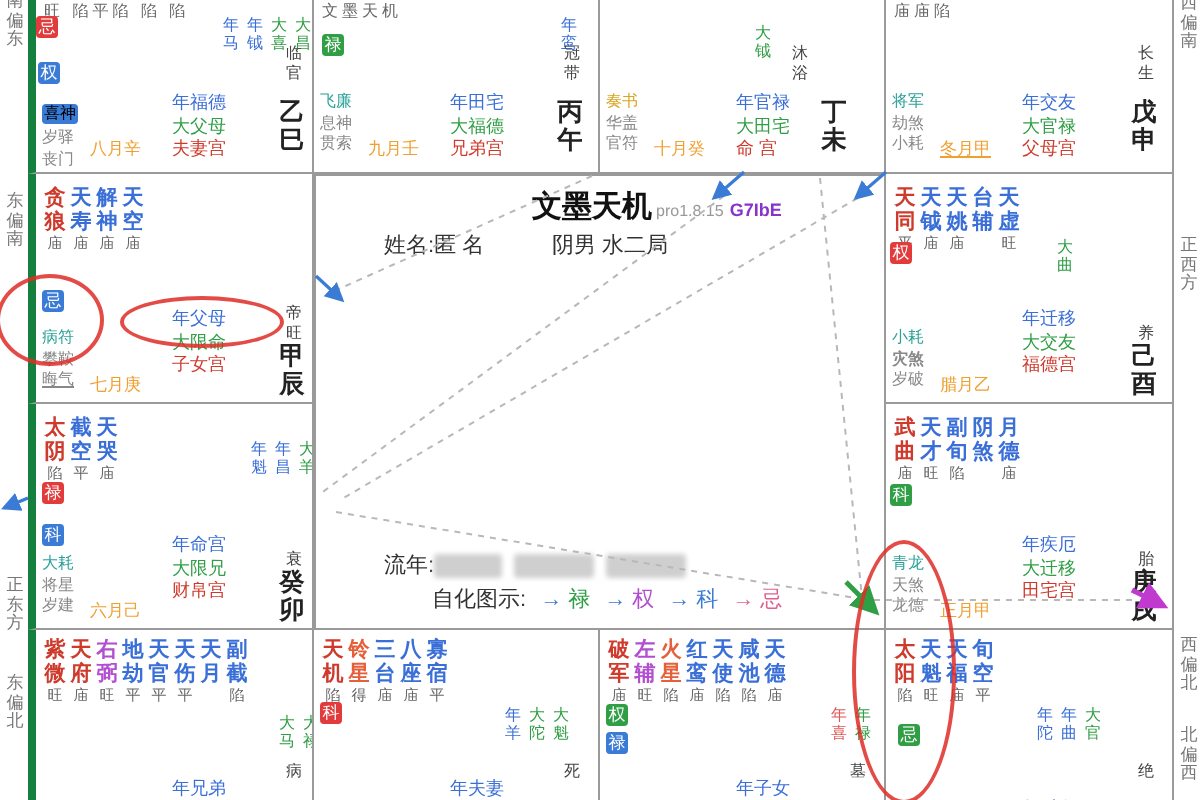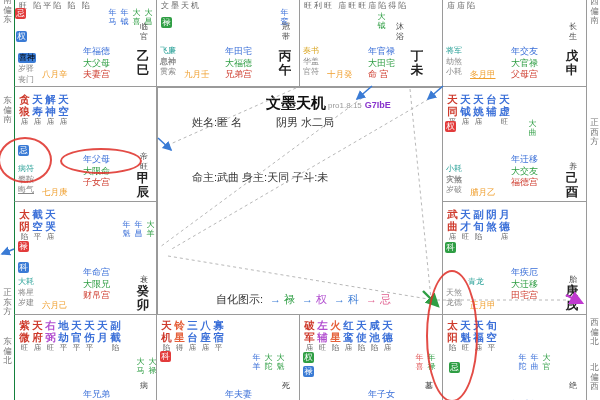--- a/index.html
+++ b/index.html
@@ -1,20 +1,20 @@
 <!DOCTYPE html>
 <html><head>
 <meta charset="utf-8">
 <style>
   html,body{margin:0;padding:0;background:#fff;}
   #stage{position:relative;width:600px;height:400px;overflow:hidden;background:#fff;
          font-family:"Liberation Sans",sans-serif;-webkit-font-smoothing:antialiased;}
   *{box-sizing:border-box;}
   .palace{position:absolute;border-right:1px solid #9a9a9a;border-bottom:1px solid #9a9a9a;overflow:hidden;background:#fff;}
-  .palace.first-col{border-left:1px solid #15803d;}
+  .palace.first-col{border-left:4px solid #15803d;}
   .palace.last-row{border-bottom:none;}
   .center{position:absolute;left:157px;top:87px;width:286px;height:228px;border:1px solid #9a9a9a;background:#fff;z-index:2;}
   .topbright{position:absolute;left:4px;top:0px;font-size:8px;color:#666;letter-spacing:2px;white-space:nowrap;}
   .starcol{position:absolute;width:13px;text-align:center;}
   .schar{font-size:10.5px;font-weight:600;line-height:12px;}
   .sbright{font-size:7.5px;color:#666;line-height:9px;height:9px;}
   .badge{position:absolute;width:11px;height:11px;border-radius:2px;color:#fff;font-size:8.5px;line-height:11px;text-align:center;}
   .minis{position:absolute;display:flex;gap:1px;}
   .minicol{width:11px;text-align:center;}
   .mchar{font-size:8px;line-height:9px;}
@@ -91,40 +91,39 @@
         <div class="topbright">文墨天机</div>
         <div class="badge" style="background: rgb(47, 158, 68); left: 4px; top: 17px;">禄</div>
         <div class="minis" style="left: 122px; top: 8px;">
           <div class="minicol" style="color: rgb(58, 111, 216);">
             <div class="mchar">年</div>
             <div class="mchar">鸾</div>
           </div>
         </div>
         <div class="gods" style="top: 46px;">
           <div class="god" style="color: rgb(42, 161, 152);">飞廉</div>
-          <div class="god" style="color: rgb(136, 136, 136); font-weight: bold;">息神</div>
+          <div class="god" style="color: rgb(136, 136, 136);">息神</div>
           <div class="god" style="color: rgb(136, 136, 136);">贯索</div>
         </div>
         <div class="month" style="top: 69px;">九月壬</div>
         <div class="pnames" style="left: 68px; top: 46px;">
           <div class="pname" style="color: rgb(58, 111, 216);">年田宅</div>
           <div class="pname" style="color: rgb(47, 158, 68);">大福德</div>
           <div class="pname" style="color: rgb(206, 58, 44);">兄弟宫</div>
         </div>
         <div class="stage" style="left: 123px; top: 22px;">
           <div>冠</div>
           <div>带</div>
         </div>
         <div class="branch" style="left: 121px; top: 50px;">
           <div>丙</div>
           <div>午</div>
         </div>
       </div>
       <div class="palace" style="left: 300px; top: 0px; width: 143px; height: 87px;">
-        <div class="topbright">旺利旺 庙旺旺庙陷得陷</div>
         <div class="minis" style="left: 76px; top: 12px;">
           <div class="minicol" style="color: rgb(47, 158, 68);">
             <div class="mchar">大</div>
             <div class="mchar">钺</div>
           </div>
         </div>
         <div class="gods" style="top: 46px;">
           <div class="god" style="color: rgb(217, 165, 32);">奏书</div>
           <div class="god" style="color: rgb(136, 136, 136);">华盖</div>
           <div class="god" style="color: rgb(136, 136, 136);">官符</div>
@@ -332,21 +331,21 @@
           <div class="schar" style="color: rgb(58, 111, 216);">煞</div>
           <div class="sbright"></div>
         </div>
         <div class="starcol" style="left: 55px; top: 6px;">
           <div class="schar" style="color: rgb(58, 111, 216);">月</div>
           <div class="schar" style="color: rgb(58, 111, 216);">德</div>
           <div class="sbright">庙</div>
         </div>
         <div class="badge" style="background: rgb(47, 158, 68); left: 2px; top: 40px;">科</div>
         <div class="gods" style="top: 75px;">
-          <div class="god" style="color: rgb(42, 161, 152); margin-left: 22px;">青龙</div>
+          <div class="god" style="color: rgb(42, 161, 152);">青龙</div>
           <div class="god" style="color: rgb(136, 136, 136);">天煞</div>
           <div class="god" style="color: rgb(136, 136, 136);">龙德</div>
         </div>
         <div class="month" style="top: 98px;">正月甲</div>
         <div class="pnames" style="left: 68px; top: 65px;">
           <div class="pname" style="color: rgb(58, 111, 216);">年疾厄</div>
           <div class="pname" style="color: rgb(47, 158, 68);">大迁移</div>
           <div class="pname" style="color: rgb(206, 58, 44);">田宅宫</div>
         </div>
         <div class="stage" style="left: 124px; bottom: 30px;">
@@ -562,21 +561,21 @@
         </div>
       </div>
     </div>
 
   <div class="center">
     <div class="title-row">
       <span class="apptitle">文墨天机</span><span class="appver">pro1.8.15</span><span class="appcode">G7IbE</span>
     </div>
     <div class="name-row"><span>姓名:</span><span>匿 名</span></div>
     <div class="gender">阴男 水二局</div>
-    <div class="masters">命主:武曲 身主:天同 子斗:未</div>
+    <div class="liunian-row"><span>流年:</span><span id="blur-wrap"><span class="blurbox" style="width: 34px;"></span><span class="blurbox" style="width: 40px;"></span><span class="blurbox" style="width: 40px;"></span></span></div>
     <div class="legend-row"><span>自化图示:</span><span id="legend-items"><b style="color: rgb(58, 123, 213);">→</b><b style="color: rgb(47, 158, 68); margin-left: 3px;">禄</b><b style="color: rgb(58, 123, 213);">→</b><b style="color: rgb(178, 79, 208); margin-left: 3px;">权</b><b style="color: rgb(58, 123, 213);">→</b><b style="color: rgb(58, 123, 213); margin-left: 3px;">科</b><b style="color: rgb(224, 96, 144);">→</b><b style="color: rgb(224, 96, 144); margin-left: 3px;">忌</b></span></div>
   </div>
 
   <div id="margin-labels">
       <div class="vlabel" style="left: 1px; top: -4px;">
         <div>南</div>
         <div>偏</div>
         <div>东</div>
       </div>
       <div class="vlabel" style="left: 1px; top: 96px;">

